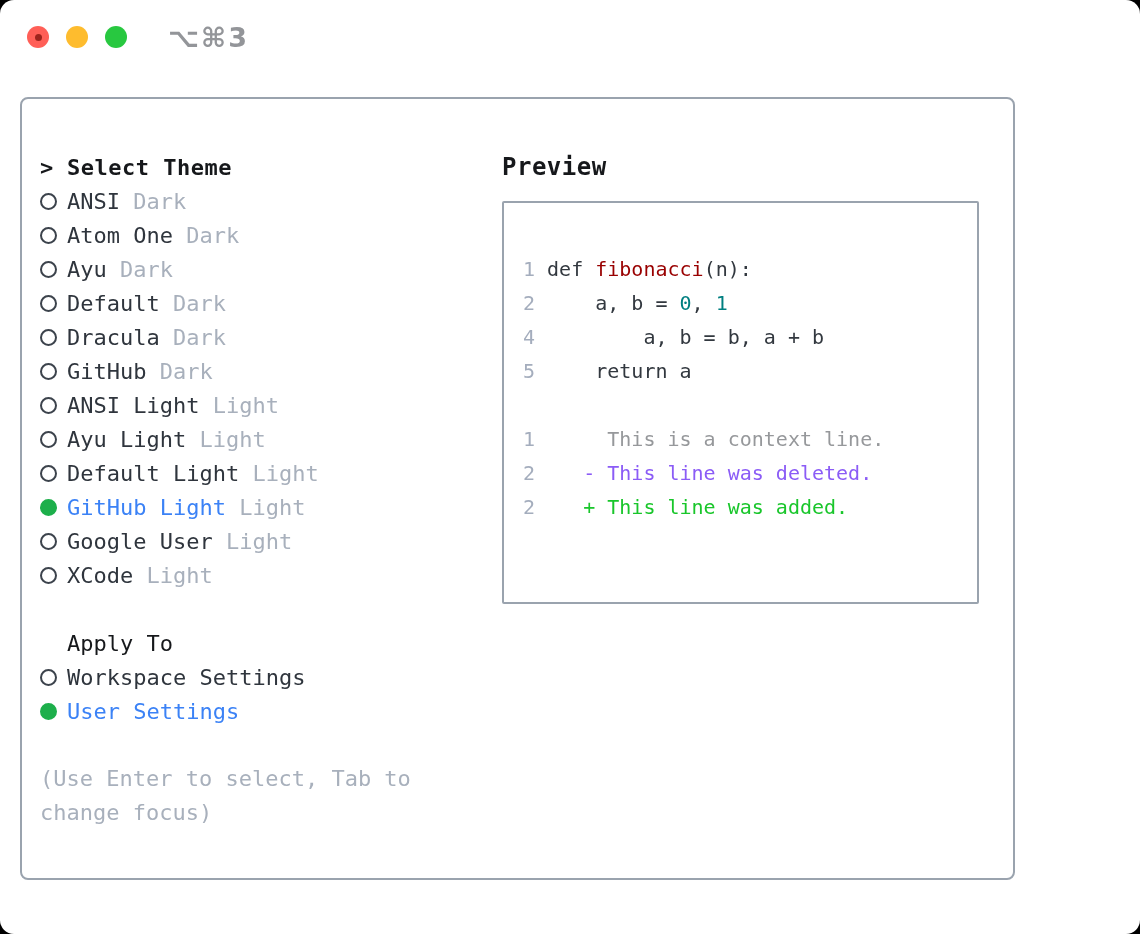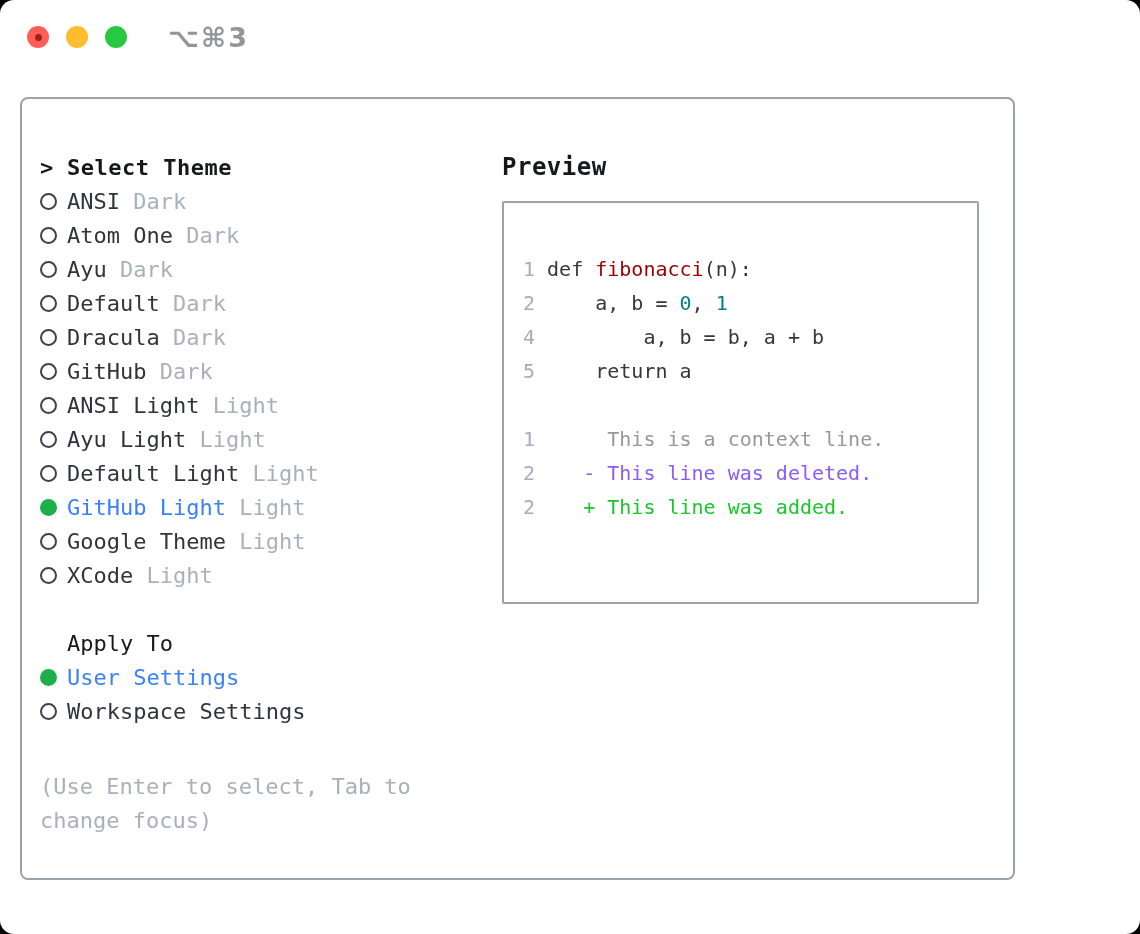--- a/index.html
+++ b/index.html
@@ -25,21 +25,21 @@
   .row{display:flex;align-items:center;height:34px;font-size:22px;white-space:pre;}
   .bullet-col{width:27px;flex:0 0 27px;display:flex;align-items:center;}
   .cursor{font-weight:bold;color:#16181b;font-size:22px;}
   .heading{font-weight:bold;color:#16181b;letter-spacing:.5px;}
   .ring{width:13px;height:13px;border:2px solid #3c434c;border-radius:50%;box-sizing:content-box;}
   .ring.sel{background:#1daf4b;border-color:#1daf4b;}
   .item-name{color:#2f353d;}
   .item-name.sel{color:#3b82f6;}
   .item-variant{color:#a8b0bc;}
   .subheading{color:#16181b;}
-  .hint{margin-top:8px;color:#a8b0bc;font-size:22px;line-height:34px;width:400px;}
+  .hint{margin-top:0;color:#a8b0bc;font-size:22px;line-height:34px;width:400px;}
 
   
   .right-col{position:absolute;left:480px;top:51px;}
   .preview-heading{font-size:24px;font-weight:bold;color:#16181b;height:34px;line-height:34px;letter-spacing:.5px;}
   .preview-box{margin-top:17px;width:477px;height:403px;box-sizing:border-box;border:2px solid #9aa3ae;border-radius:2px;
                padding:49px 0 0 19px;overflow:hidden;}
   .code-line{height:34px;line-height:34px;font-size:20px;white-space:pre;}
   .lineno{display:inline-block;min-width:1ch;margin-right:1ch;}
 </style>
 </head>
@@ -69,34 +69,34 @@
           <div class="row"><span class="bullet-col"><span class="ring"></span></span><span class="item-name">ANSI</span><span class="item-variant"> Dark</span></div>
           <div class="row"><span class="bullet-col"><span class="ring"></span></span><span class="item-name">Atom One</span><span class="item-variant"> Dark</span></div>
           <div class="row"><span class="bullet-col"><span class="ring"></span></span><span class="item-name">Ayu</span><span class="item-variant"> Dark</span></div>
           <div class="row"><span class="bullet-col"><span class="ring"></span></span><span class="item-name">Default</span><span class="item-variant"> Dark</span></div>
           <div class="row"><span class="bullet-col"><span class="ring"></span></span><span class="item-name">Dracula</span><span class="item-variant"> Dark</span></div>
           <div class="row"><span class="bullet-col"><span class="ring"></span></span><span class="item-name">GitHub</span><span class="item-variant"> Dark</span></div>
           <div class="row"><span class="bullet-col"><span class="ring"></span></span><span class="item-name">ANSI Light</span><span class="item-variant"> Light</span></div>
           <div class="row"><span class="bullet-col"><span class="ring"></span></span><span class="item-name">Ayu Light</span><span class="item-variant"> Light</span></div>
           <div class="row"><span class="bullet-col"><span class="ring"></span></span><span class="item-name">Default Light</span><span class="item-variant"> Light</span></div>
           <div class="row"><span class="bullet-col"><span class="ring sel"></span></span><span class="item-name sel">GitHub Light</span><span class="item-variant"> Light</span></div>
-          <div class="row"><span class="bullet-col"><span class="ring"></span></span><span class="item-name">Google Theme</span><span class="item-variant"> Light</span></div>
+          <div class="row"><span class="bullet-col"><span class="ring"></span></span><span class="item-name">Google User</span><span class="item-variant"> Light</span></div>
           <div class="row"><span class="bullet-col"><span class="ring"></span></span><span class="item-name">XCode</span><span class="item-variant"> Light</span></div>
         </div>
 
       <div class="row"></div>
 
       <div class="row">
         <span class="bullet-col"></span>
         <span class="subheading">Apply To</span>
       </div>
 
       <div id="apply-items">
+          <div class="row"><span class="bullet-col"><span class="ring"></span></span><span class="item-name">Workspace Settings</span></div>
           <div class="row"><span class="bullet-col"><span class="ring sel"></span></span><span class="item-name sel">User Settings</span></div>
-          <div class="row"><span class="bullet-col"><span class="ring"></span></span><span class="item-name">Workspace Settings</span></div>
         </div>
 
       <div class="row"></div>
 
       <div class="hint">(Use Enter to select, Tab to change focus)</div>
     </div>
 
     <div class="right-col">
       <div class="preview-heading">Preview</div>
       <div class="preview-box">

